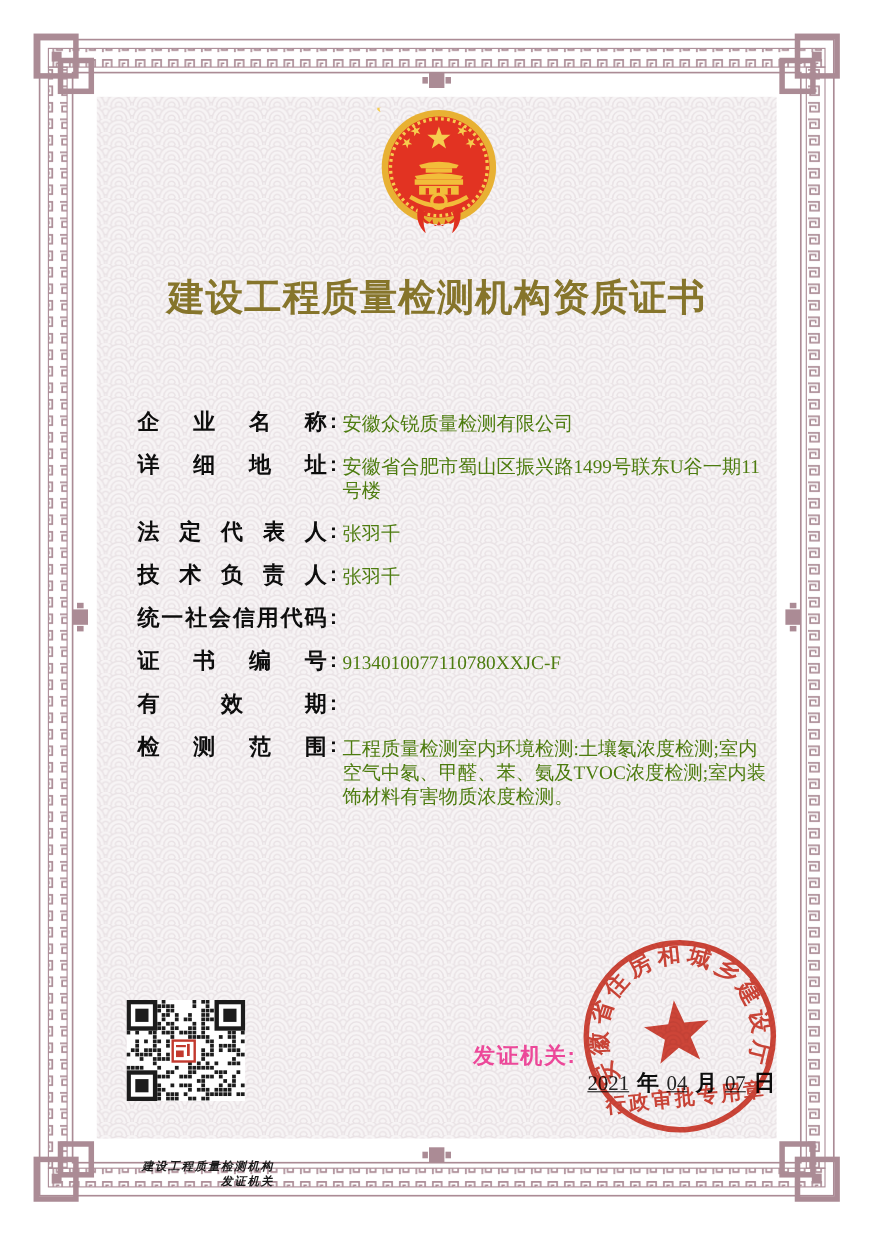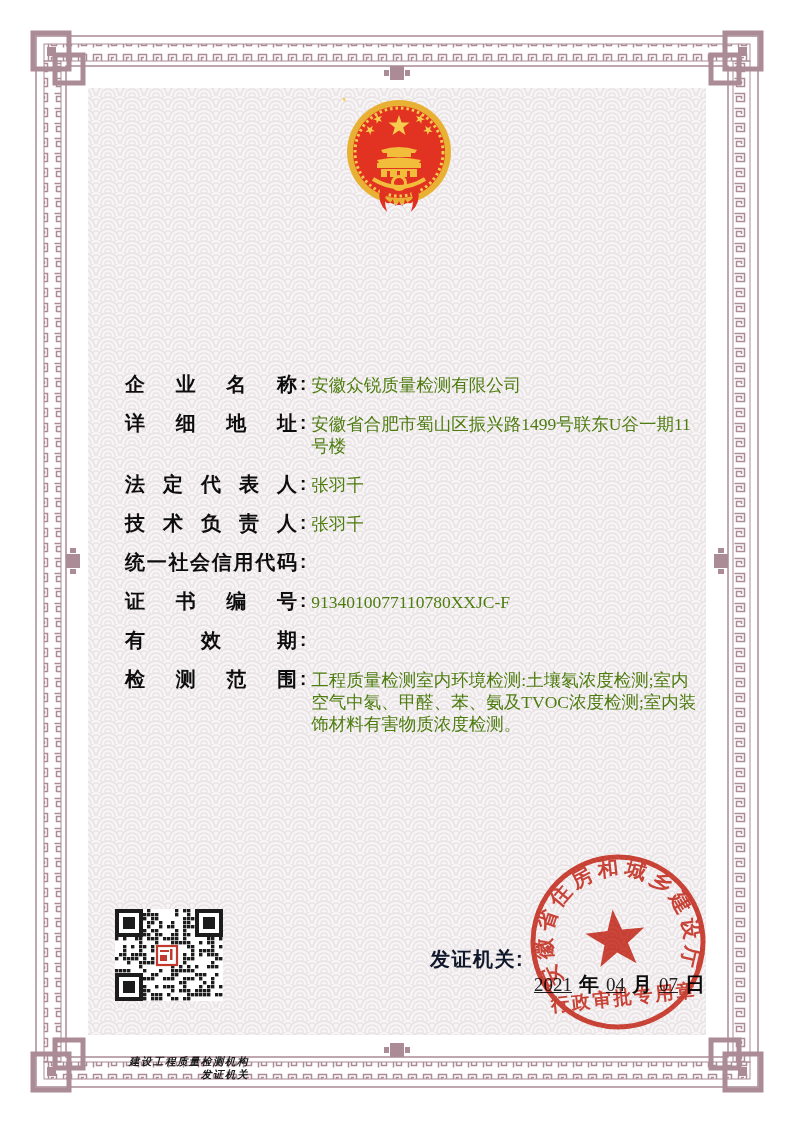--- a/index.html
+++ b/index.html
@@ -14,21 +14,21 @@
   .jlabel{width:172px;flex:none;font-weight:bold;font-size:20px;color:#0d0d0d;
           line-height:24px;display:flex;justify-content:space-between;}
   .colon{font-weight:bold;font-size:19px;color:#0d0d0d;margin:1px 5px 0 3px;line-height:22px;flex:none;}
   .value{flex:1;font-family:"Liberation Serif","DejaVu Serif",serif;font-size:17.5px;
          color:#4d7c0f;line-height:22px;padding-top:2px;}
   .qr-svg{position:absolute;left:115px;top:909px;width:108px;height:92px;}
   .qr-captions{position:absolute;left:89px;top:1056px;width:160px;text-align:right;
          font-family:"Liberation Serif","DejaVu Serif",serif;font-weight:bold;font-style:italic;
          font-size:10.5px;letter-spacing:1.5px;color:#1a1a1a;line-height:12.5px;}
   .issuer{position:absolute;left:430px;top:946px;font-size:20px;font-weight:bold;
-         letter-spacing:1.5px;color:#0f172a;}
+         letter-spacing:1.5px;color:#ec4899;}
   .date{position:absolute;left:530px;top:971px;display:flex;align-items:baseline;}
   .date .num{font-family:"Liberation Serif","DejaVu Serif",serif;font-size:19px;color:#222;margin:0 4px;text-decoration:underline;}
   .date .unit{font-size:20px;font-weight:bold;color:#0d0d0d;margin:0 3px;}
   .seal{position:absolute;left:527px;top:851px;width:182px;height:182px;
         mix-blend-mode:multiply;opacity:.93;transform:rotate(-6deg);}
 </style>
 </head>
 <body>
 
 <div class="page">
@@ -115,20 +115,21 @@
     </g>
     <circle cx="56" cy="85" r="6.5" fill="none" stroke="#f2bd3a" stroke-width="3"></circle>
     <path d="M30,81 Q56,97 82,81" stroke="#f2bd3a" stroke-width="4" fill="none"></path>
     <g fill="#df3020">
       <path d="M40,98 Q44,111 50,101 Q52,113 56,103 Q60,113 62,101 Q68,111 72,98 Q64,107 56,107 Q48,107 40,98 Z"></path>
       <path d="M37,91 Q34,105 44,114 Q40,101 44,95 Z"></path>
       <path d="M75,91 Q78,105 68,114 Q72,101 68,95 Z"></path>
     </g>
   </svg>
 
+  <div class="title">建设工程质量检测机构资质证书</div>
 
   <div class="fields">
     <div class="row">
       <span class="jlabel">
           <span>企</span>
           <span>业</span>
           <span>名</span>
           <span>称</span>
         </span>
       <span class="colon">:</span>

